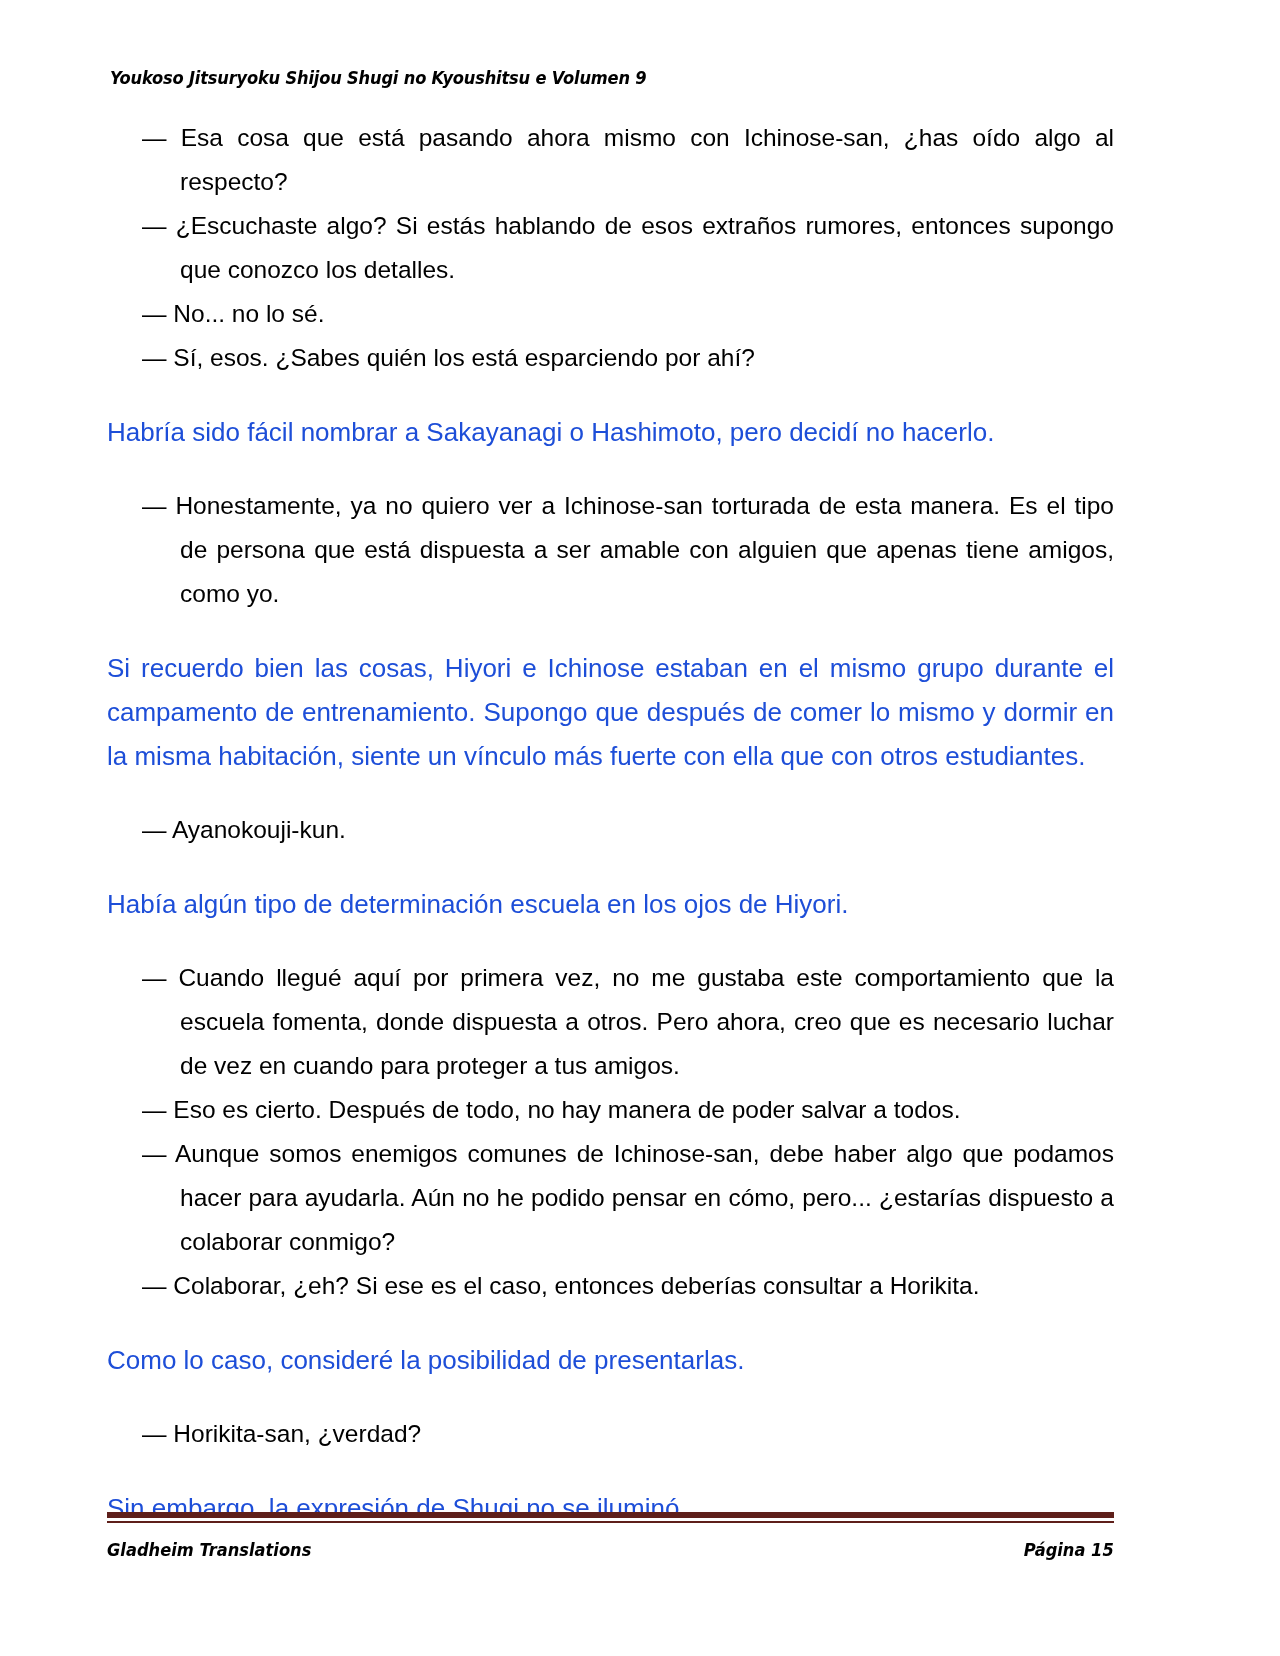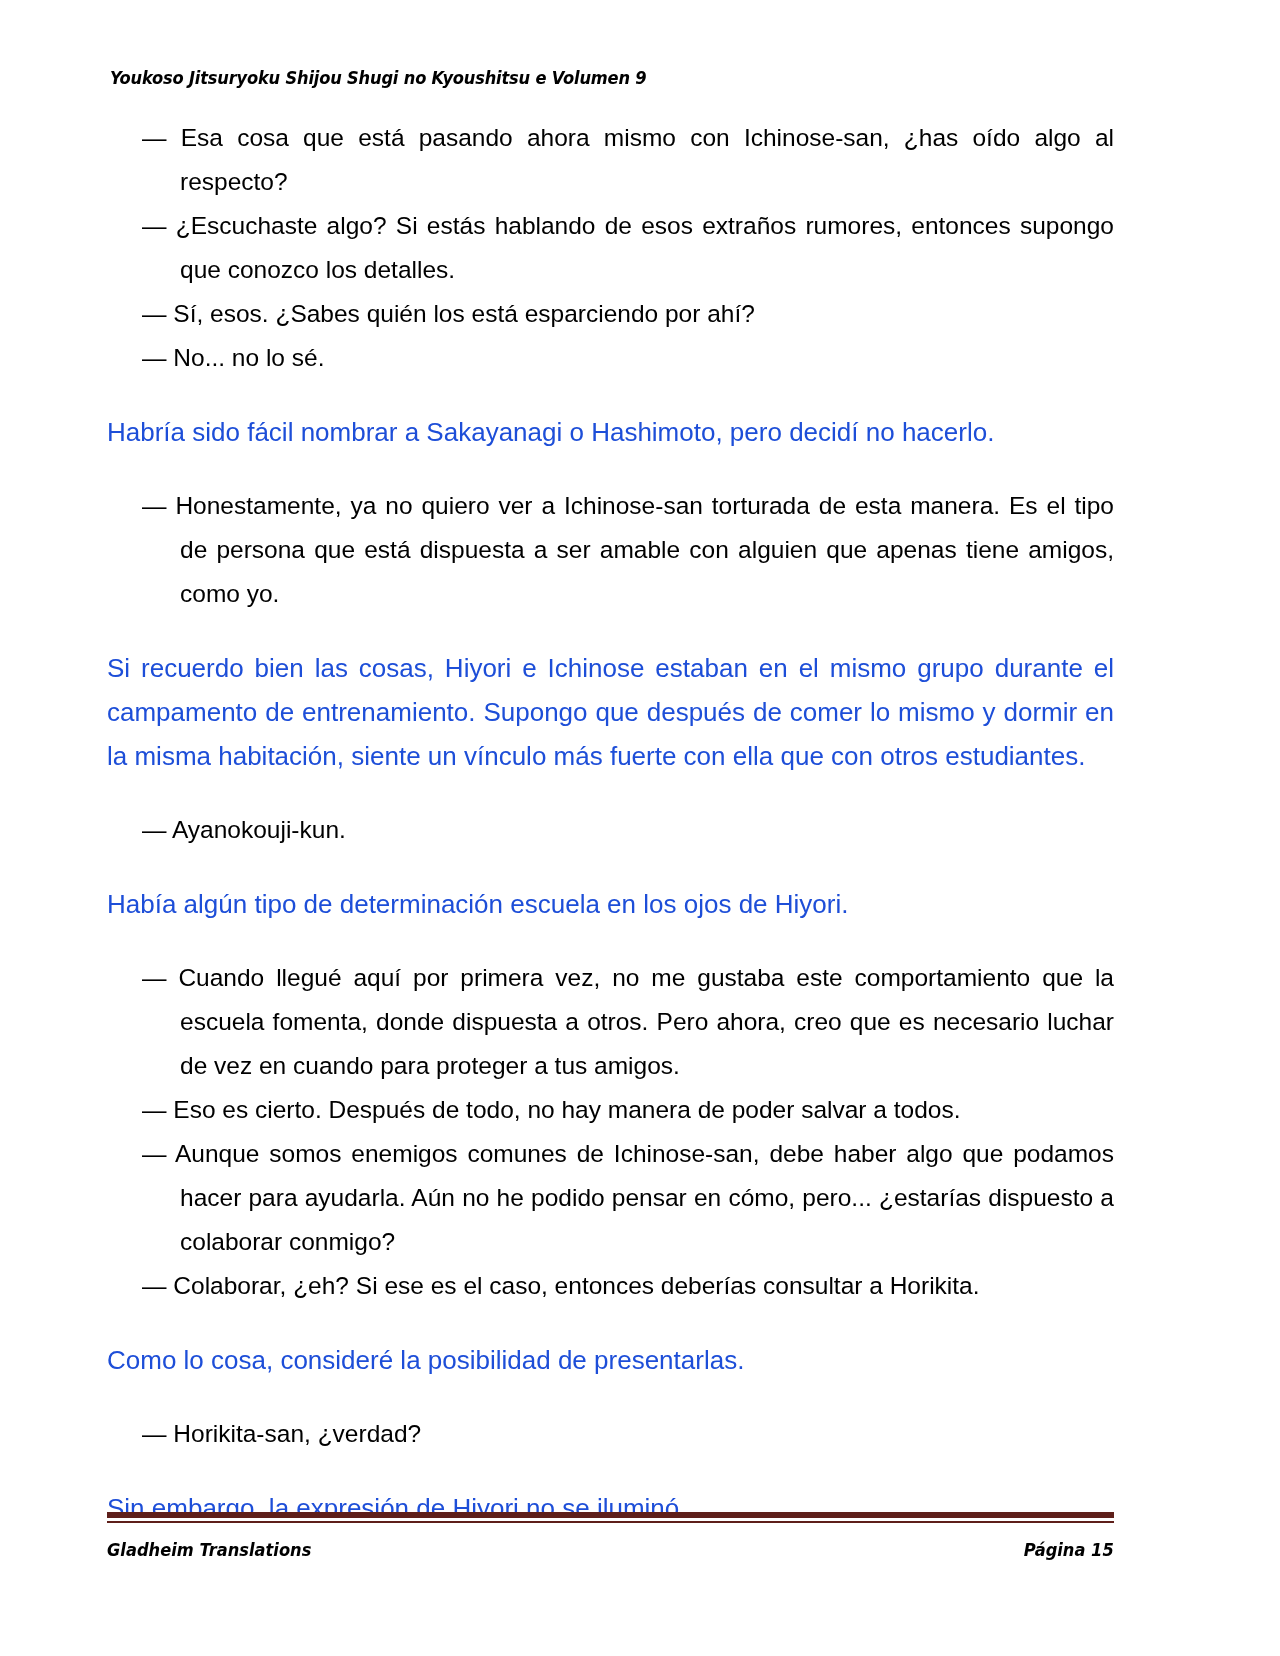--- a/index.html
+++ b/index.html
@@ -133,22 +133,22 @@
 
   <div class="header">
     <div class="header-title">Youkoso Jitsuryoku Shijou Shugi no Kyoushitsu e Volumen 9</div>
   </div>
 
   <div class="body-area">
 
     <div class="dlg-block">
       <p class="dlg">— Esa cosa que está pasando ahora mismo con Ichinose-san, ¿has oído algo al respecto?</p>
       <p class="dlg">— ¿Escuchaste algo? Si estás hablando de esos extraños rumores, entonces supongo que conozco los detalles.</p>
+      <p class="dlg single">— No... no lo sé.</p>
       <p class="dlg single">— Sí, esos. ¿Sabes quién los está esparciendo por ahí?</p>
-      <p class="dlg single">— No... no lo sé.</p>
     </div>
 
     <div class="gap-md"></div>
 
     <p class="para last-left">Habría sido fácil nombrar a Sakayanagi o Hashimoto, pero decidí no hacerlo.</p>
 
     <div class="gap-md"></div>
 
     <div class="dlg-block">
       <p class="dlg">— Honestamente, ya no quiero ver a Ichinose-san torturada de esta manera. Es el tipo de persona que está dispuesta a ser amable con alguien que apenas tiene amigos, como yo.</p>
@@ -172,31 +172,31 @@
 
     <div class="dlg-block">
       <p class="dlg">— Cuando llegué aquí por primera vez, no me gustaba este comportamiento que la escuela fomenta, donde dispuesta a otros. Pero ahora, creo que es necesario luchar de vez en cuando para proteger a tus amigos.</p>
       <p class="dlg single">— Eso es cierto. Después de todo, no hay manera de poder salvar a todos.</p>
       <p class="dlg">— Aunque somos enemigos comunes de Ichinose-san, debe haber algo que podamos hacer para ayudarla. Aún no he podido pensar en cómo, pero... ¿estarías dispuesto a colaborar conmigo?</p>
       <p class="dlg single">— Colaborar, ¿eh? Si ese es el caso, entonces deberías consultar a Horikita.</p>
     </div>
 
     <div class="gap-md"></div>
 
-    <p class="para last-left">Como lo cosa, consideré la posibilidad de presentarlas.</p>
+    <p class="para last-left">Como lo caso, consideré la posibilidad de presentarlas.</p>
 
     <div class="gap-md"></div>
 
     <div class="dlg-block">
       <p class="dlg single">— Horikita-san, ¿verdad?</p>
     </div>
 
     <div class="gap-md"></div>
 
-    <p class="para last-left">Sin embargo, la expresión de Hiyori no se iluminó.</p>
+    <p class="para last-left">Sin embargo, la expresión de Shugi no se iluminó.</p>
 
     <div class="gap-md"></div>
 
 
   </div>
 
   <div class="footer">
     <div class="footer-rule-thick"></div>
     <div class="footer-rule-gap"></div>
     <div class="footer-rule-thin"></div>

